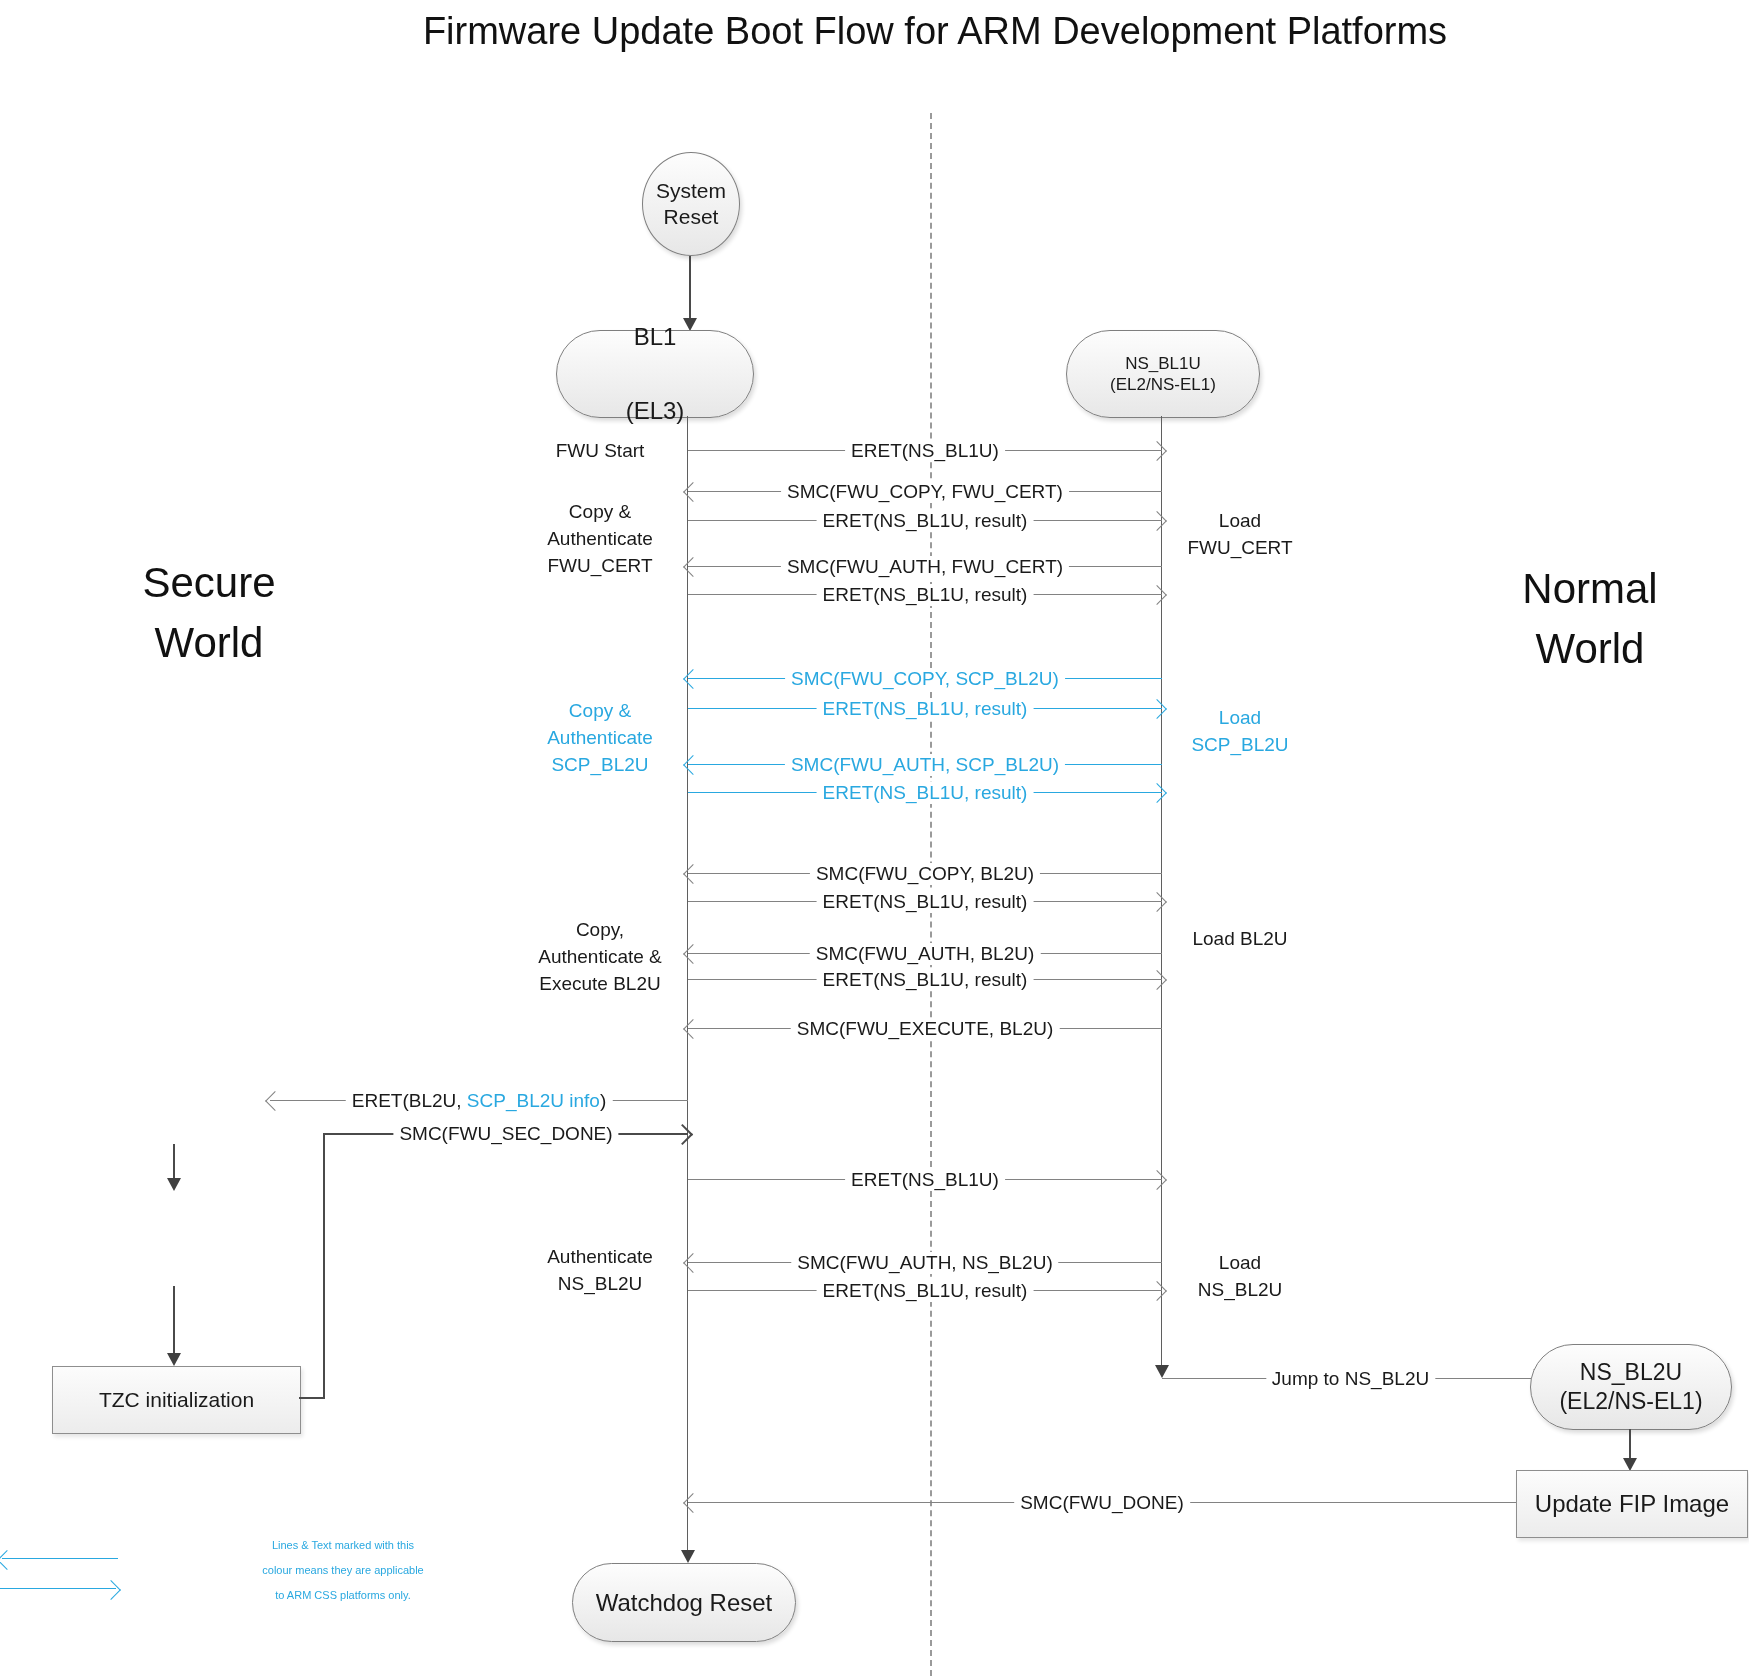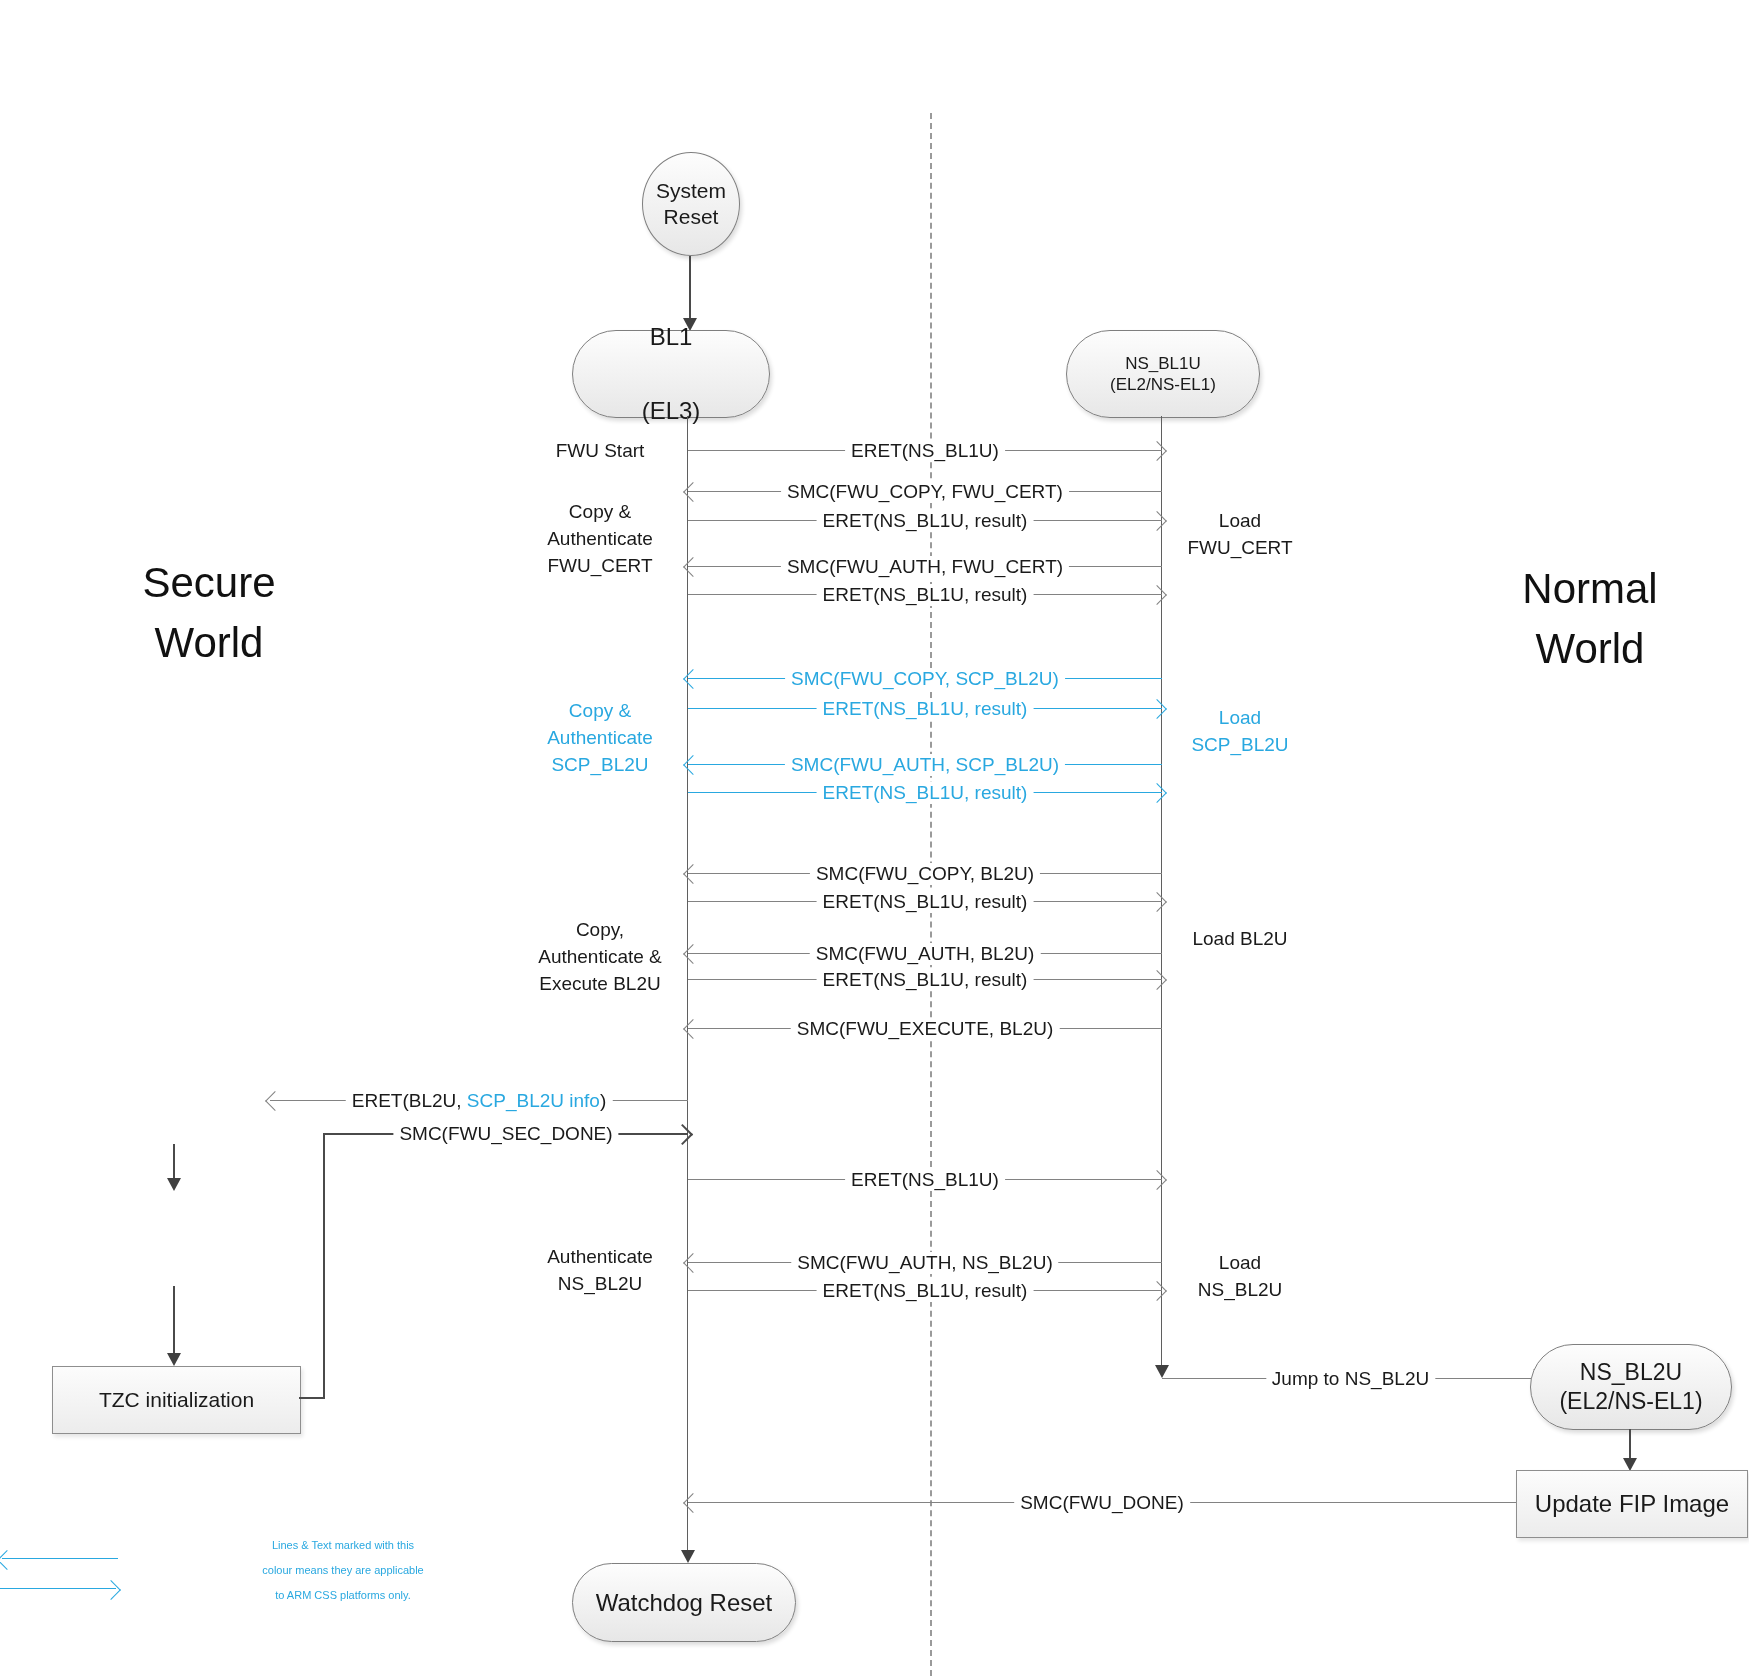--- a/index.html
+++ b/index.html
@@ -43,39 +43,40 @@
   .world{position:absolute;font-size:42px;line-height:60px;text-align:center;color:#111;}
   .title{position:absolute;left:935px;top:10px;transform:translateX(-50%);
          font-size:38px;white-space:nowrap;color:#111;}
   .legend-line{position:absolute;height:0;border-top:1.4px solid #29A8E0;}
 </style>
 </head>
 <body>
 
 <div id="canvas">
 
+  <div class="title">Firmware Update Boot Flow for ARM Development Platforms</div>
 
   <div class="dashed" style="left:930px;top:113px;height:1563px;"></div>
   <div class="world" style="left:59px;top:553px;width:300px;">
     <div>Secure</div>
     <div>World</div>
   </div>
   <div class="world" style="left:1440px;top:559px;width:300px;">
     <div>Normal</div>
     <div>World</div>
   </div>
 
   <div class="stadium ellipse" style="left:642px;top:152px;width:96px;height:102px;">
     <div>System</div>
     <div>Reset</div>
   </div>
   <div class="darkv" style="left:689px;top:256px;height:63px;"></div>
   <div class="triD" style="left:683px;top:318px;"></div>
 
-  <div class="stadium" style="left:572px;top:330px;width:196px;height:86px;gap:44px;">
+  <div class="stadium" style="left:556px;top:330px;width:196px;height:86px;gap:44px;">
     <div>BL1</div>
     <div>(EL3)</div>
   </div>
   <div class="stadium" style="left:1066px;top:330px;width:192px;height:86px;font-size:17px;">
     <div>NS_BL1U</div>
     <div>(EL2/NS-EL1)</div>
   </div>
 
   <div class="vl" style="left:687px;top:416px;height:1135px;"></div>
   <div class="vl" style="left:1161px;top:416px;height:950px;"></div>

